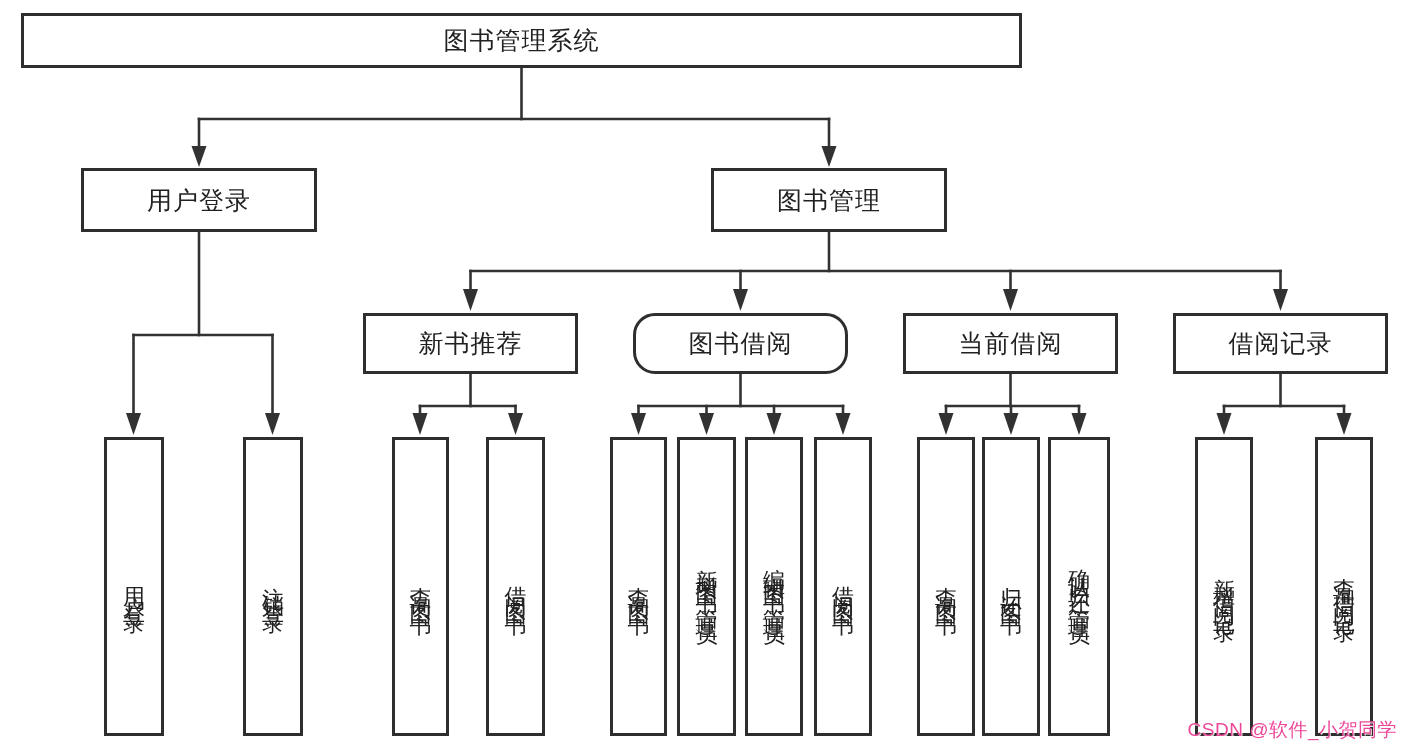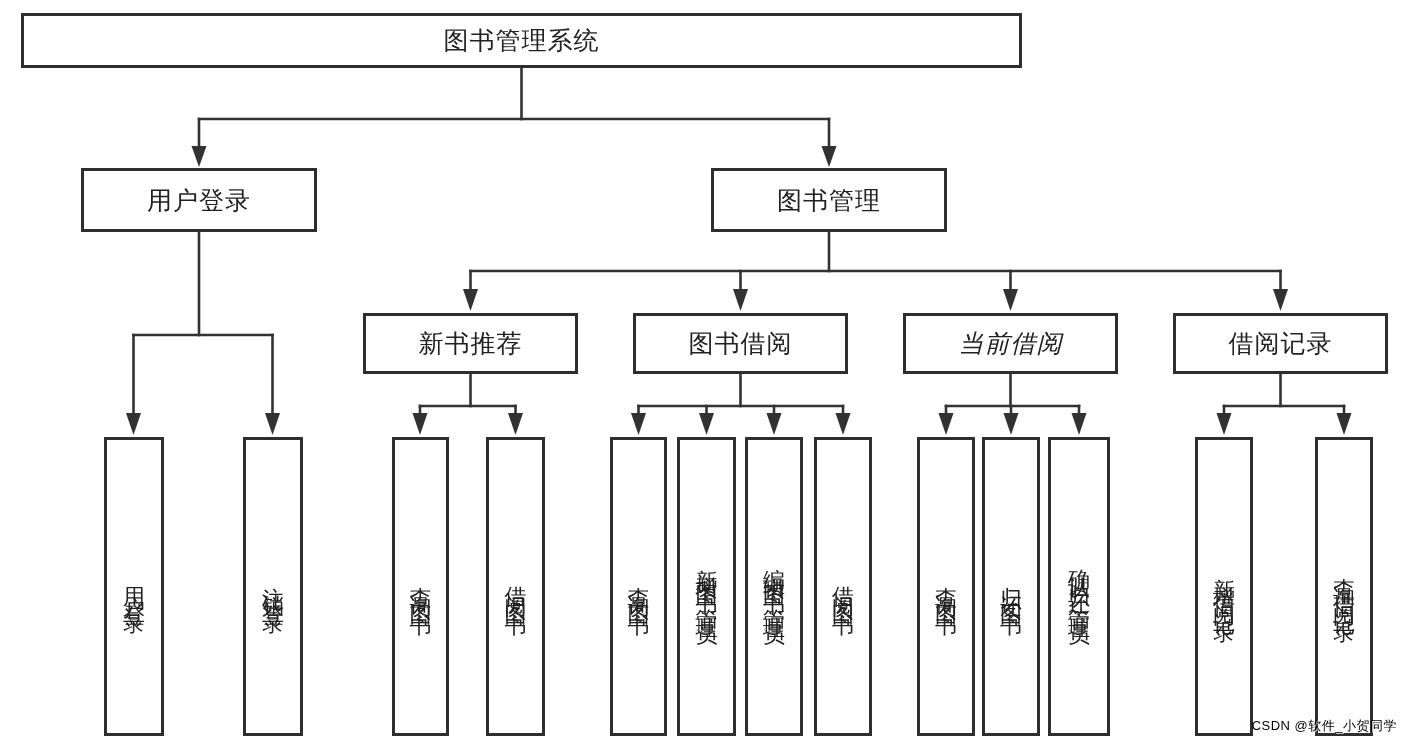--- a/index.html
+++ b/index.html
@@ -45,22 +45,22 @@
     font-size: 22px;
     letter-spacing: 9px;
     line-height: 1;
   }
   .v.long { letter-spacing: 8px; }
   
   .n-root   { left: 21px;   top: 13px;  width: 1001px; height: 55px; }
   .n-login  { left: 81px;   top: 168px; width: 236px;  height: 64px; }
   .n-mgmt   { left: 711px;  top: 168px; width: 236px;  height: 64px; }
   .n-rec    { left: 363px;  top: 313px; width: 215px;  height: 61px; }
-  .n-bor    { left: 633px;  top: 313px; width: 215px;  height: 61px; }
-  .n-cur    { left: 903px;  top: 313px; width: 215px;  height: 61px; font-style: italic; }
+  .n-bor    { left: 633px;  top: 313px; width: 215px;  height: 61px; border-radius: 22px; }
+  .n-cur    { left: 903px;  top: 313px; width: 215px;  height: 61px; }
   .n-hist   { left: 1173px; top: 313px; width: 215px;  height: 61px; }
   
   .leaf { top: 437px; height: 299px; }
   .l-1  { left: 104px;  width: 60px; }
   .l-2  { left: 243px;  width: 60px; }
   .l-3  { left: 392px;  width: 57px; }
   .l-4  { left: 486px;  width: 59px; }
   .l-5  { left: 610px;  width: 57px; }
   .l-6  { left: 677px;  width: 59px; }
   .l-7  { left: 745px;  width: 58px; }
@@ -68,22 +68,22 @@
   .l-9  { left: 917px;  width: 58px; }
   .l-10 { left: 982px;  width: 58px; }
   .l-11 { left: 1048px; width: 62px; }
   .l-12 { left: 1195px; width: 58px; }
   .l-13 { left: 1315px; width: 58px; }
   #watermark {
     position: absolute;
     right: 8px;
     top: 717px;
     z-index: 5;
-    font-size: 13px;
-    color: #000000;
+    font-size: 19px;
+    color: #ec4899;
     letter-spacing: 0.5px;
     text-shadow: 1px 1px 0 rgba(255,255,255,0.85);
     white-space: nowrap;
   }
 </style>
 </head>
 <body>
 
 <div id="canvas">
 

